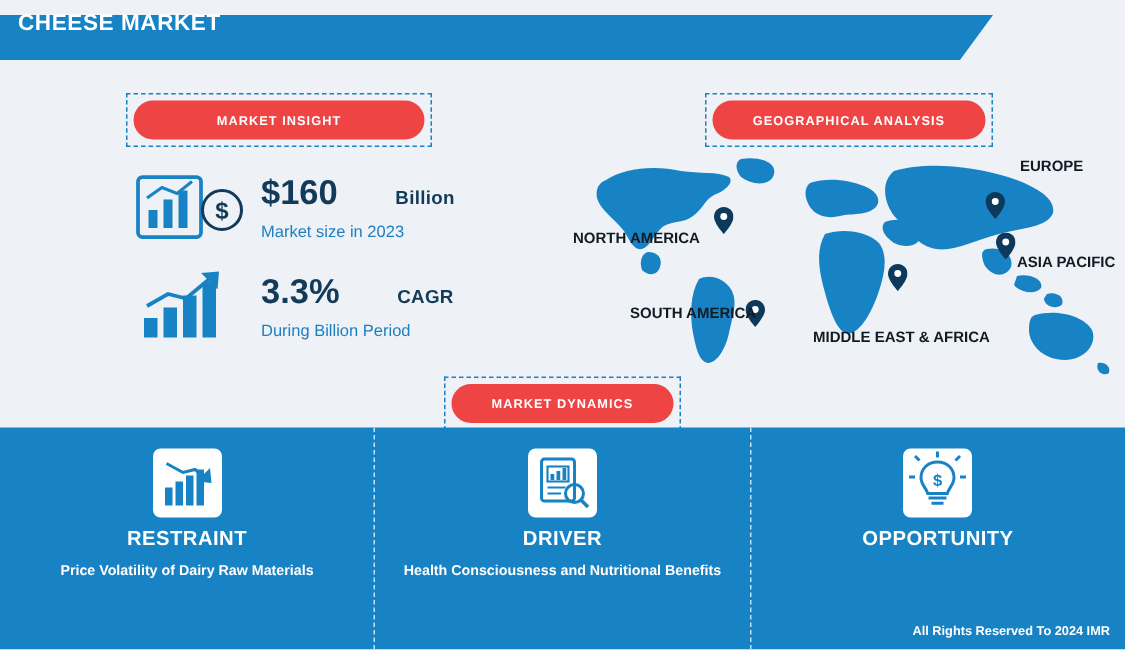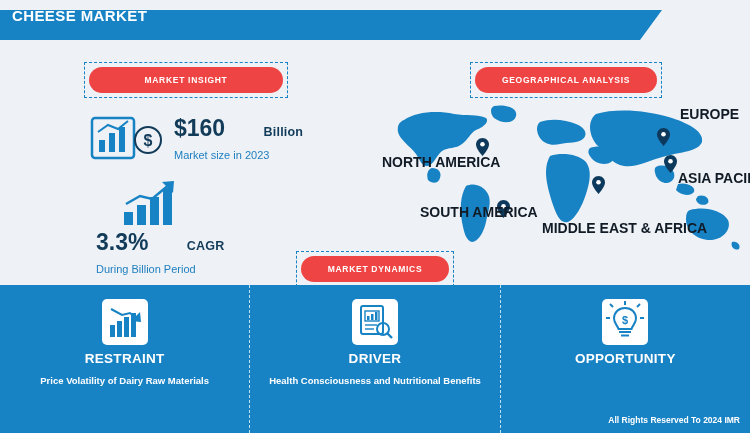--- a/index.html
+++ b/index.html
@@ -65,21 +65,21 @@
   #pill-dynamics { left: 296px; top: 251px; width: 158px; }
   #pill-dynamics .pill { width: 148px; }
 
   
   .kpi {
     position: absolute;
     display: flex;
     align-items: center;
   }
   #kpi-size { left: 90px; top: 112px; }
-  #kpi-cagr { left: 90px; top: 178px; flex-direction: column; }
+  #kpi-cagr { left: 90px; top: 178px; }
 
   .kpi-icon {
     width: 78px; height: 52px;
     position: relative;
     flex: none;
   }
   .kpi-text { margin-left: 6px; }
   .kpi-value {
     color: #123b59;
     font-size: 23px;
@@ -101,21 +101,21 @@
   }
 
   
   .map-area {
     position: absolute;
     left: 390px; top: 100px;
     width: 356px; height: 150px;
   }
   .map-label {
     position: absolute;
-    font-size: 14px;
+    font-size: 10px;
     font-weight: bold;
     color: #111b26;
     white-space: nowrap;
   }
   .pin {
     position: absolute;
     width: 13px; height: 18px;
   }
 
   

